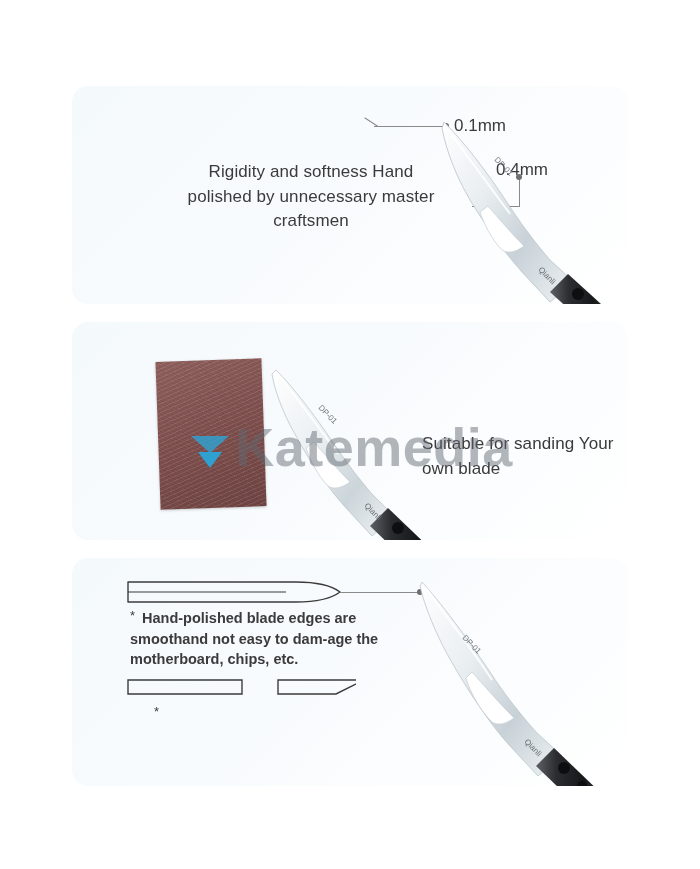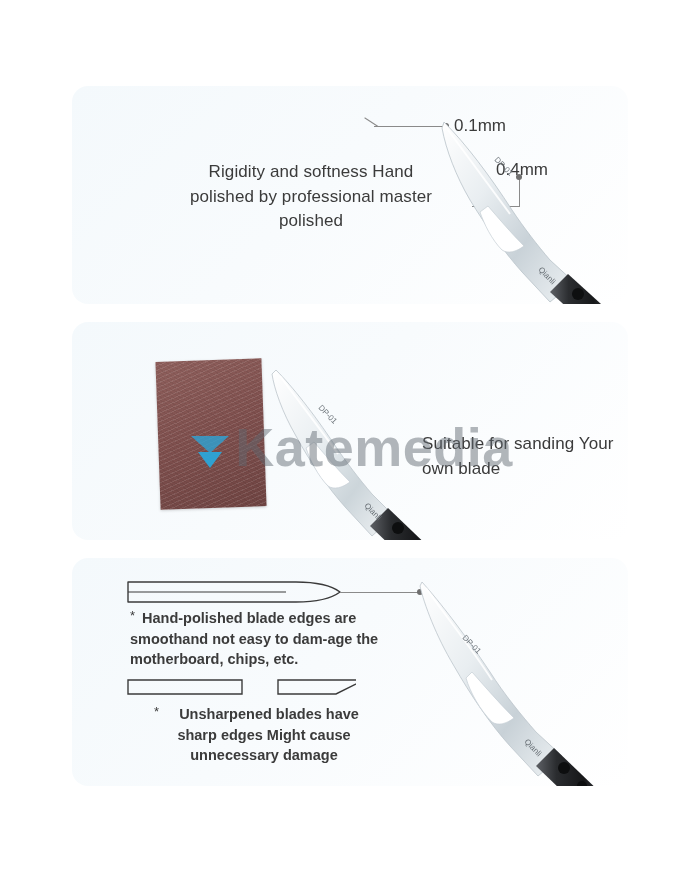--- a/index.html
+++ b/index.html
@@ -189,21 +189,21 @@
       <path d="M86,16 C104,40 126,70 148,100" fill="none" stroke="#ffffff" stroke-width="2" opacity="0.85"></path>
 
       <path d="M206,160 L250,200 L232,218 L188,178 Z" fill="url(#handle1)"></path>
       <circle cx="216" cy="180" r="6" fill="#0e0f10"></circle>
       <circle cx="232" cy="196" r="5" fill="#0e0f10"></circle>
 
       <text x="132" y="46" font-family="Liberation Sans, sans-serif" font-size="8" fill="#6b7278" transform="rotate(46 132 46)">DP-01</text>
       <text x="176" y="156" font-family="Liberation Sans, sans-serif" font-size="8" fill="#6b7278" transform="rotate(46 176 156)">Qianli</text>
     </svg>
 
-    <div class="caption center" id="cap-1">Rigidity and softness Hand polished by professional master polished</div>
+    <div class="caption center" id="cap-1">Rigidity and softness Hand polished by unnecessary master craftsmen</div>
   </div>
 
   <div class="panel" id="panel-2">
 
     <div class="sandpaper"></div>
 
     <svg class="diagram" style="left:150px; top:42px;" width="240" height="180" viewBox="0 0 240 180">
       <defs>
         <linearGradient id="steel2" x1="0" y1="0" x2="1" y2="1">
           <stop offset="0%" stop-color="#ffffff"></stop>
@@ -243,21 +243,20 @@
 
     <span class="star" style="left:58px; top:50px;">*</span>
     <div class="bullet" id="b-1" style="text-indent:12px;">Hand-polished blade edges are smoothand not easy to dam-age the motherboard, chips, etc.</div>
 
     <svg class="diagram" style="left:54px; top:116px;" width="230" height="26" viewBox="0 0 230 26">
       <path d="M2,20 L116,20 L116,6 L2,6 Z" fill="none" stroke="#3b3b3b" stroke-width="1.4"></path>
       <path d="M152,20 L210,20 L238,6 L152,6 Z" fill="none" stroke="#3b3b3b" stroke-width="1.4"></path>
     </svg>
 
     <span class="star" style="left:82px; top:146px;">*</span>
-    <div class="bullet" id="b-2" style="text-indent:10px;">Unsharpened blades have sharp edges Might cause unnecessary damage</div>
 
     <svg class="diagram" style="left:320px; top:18px;" width="240" height="212" viewBox="0 0 240 212">
       <defs>
         <linearGradient id="steel3" x1="0" y1="0" x2="1" y2="1">
           <stop offset="0%" stop-color="#ffffff"></stop>
           <stop offset="38%" stop-color="#e9eef1"></stop>
           <stop offset="68%" stop-color="#c8d1d7"></stop>
           <stop offset="100%" stop-color="#eff3f5"></stop>
         </linearGradient>
         <linearGradient id="handle3" x1="0" y1="0" x2="1" y2="0">

